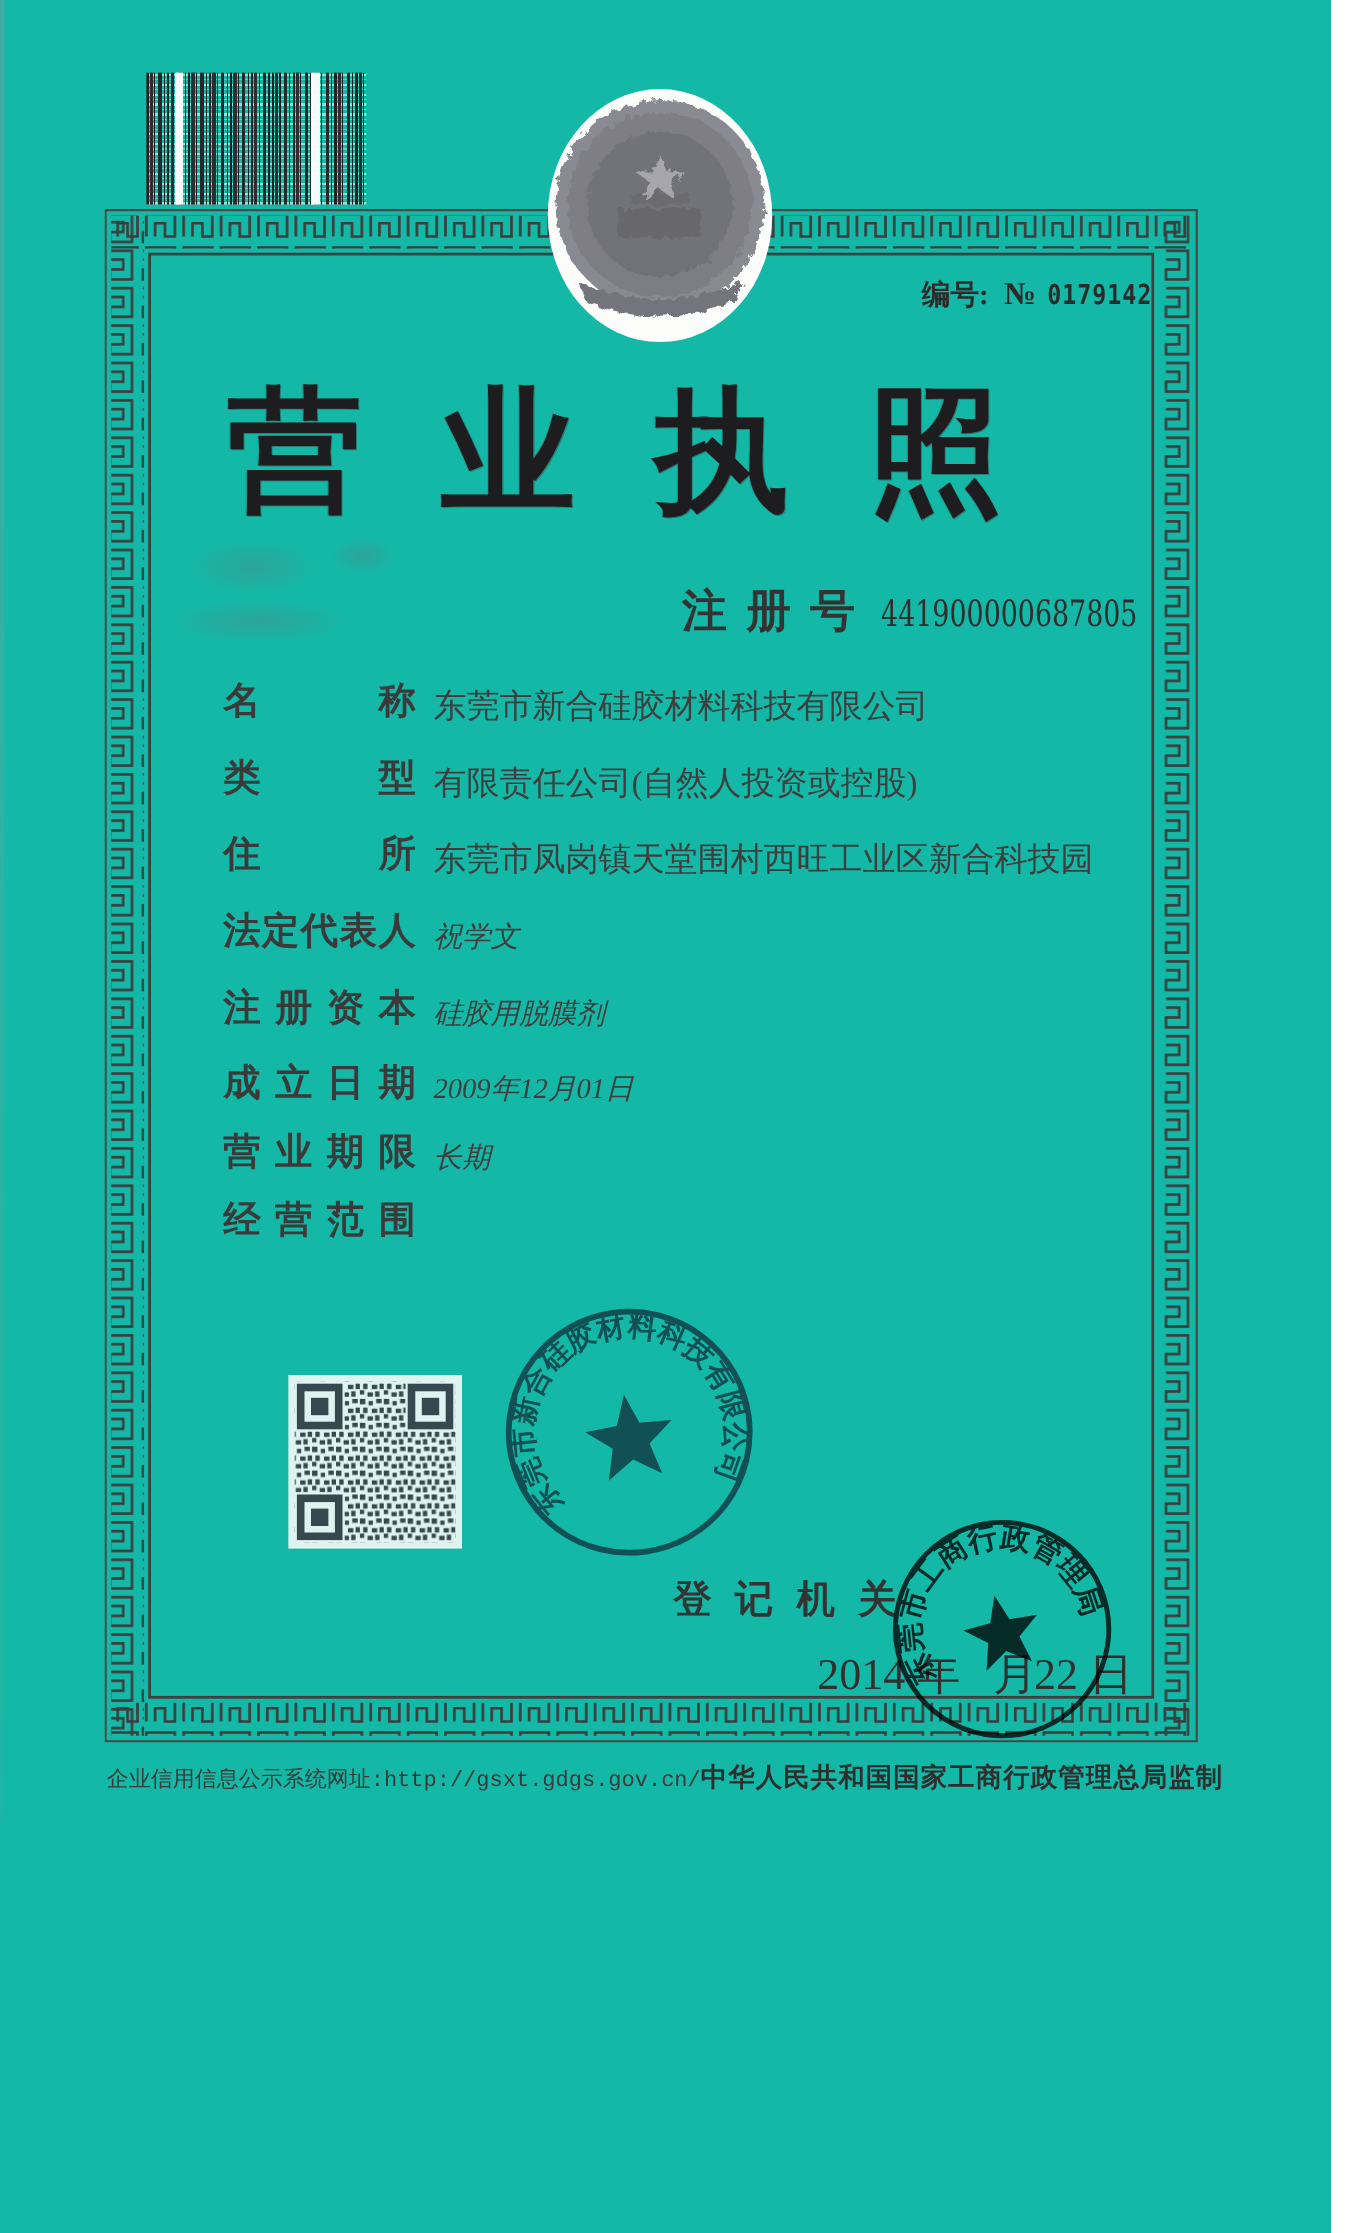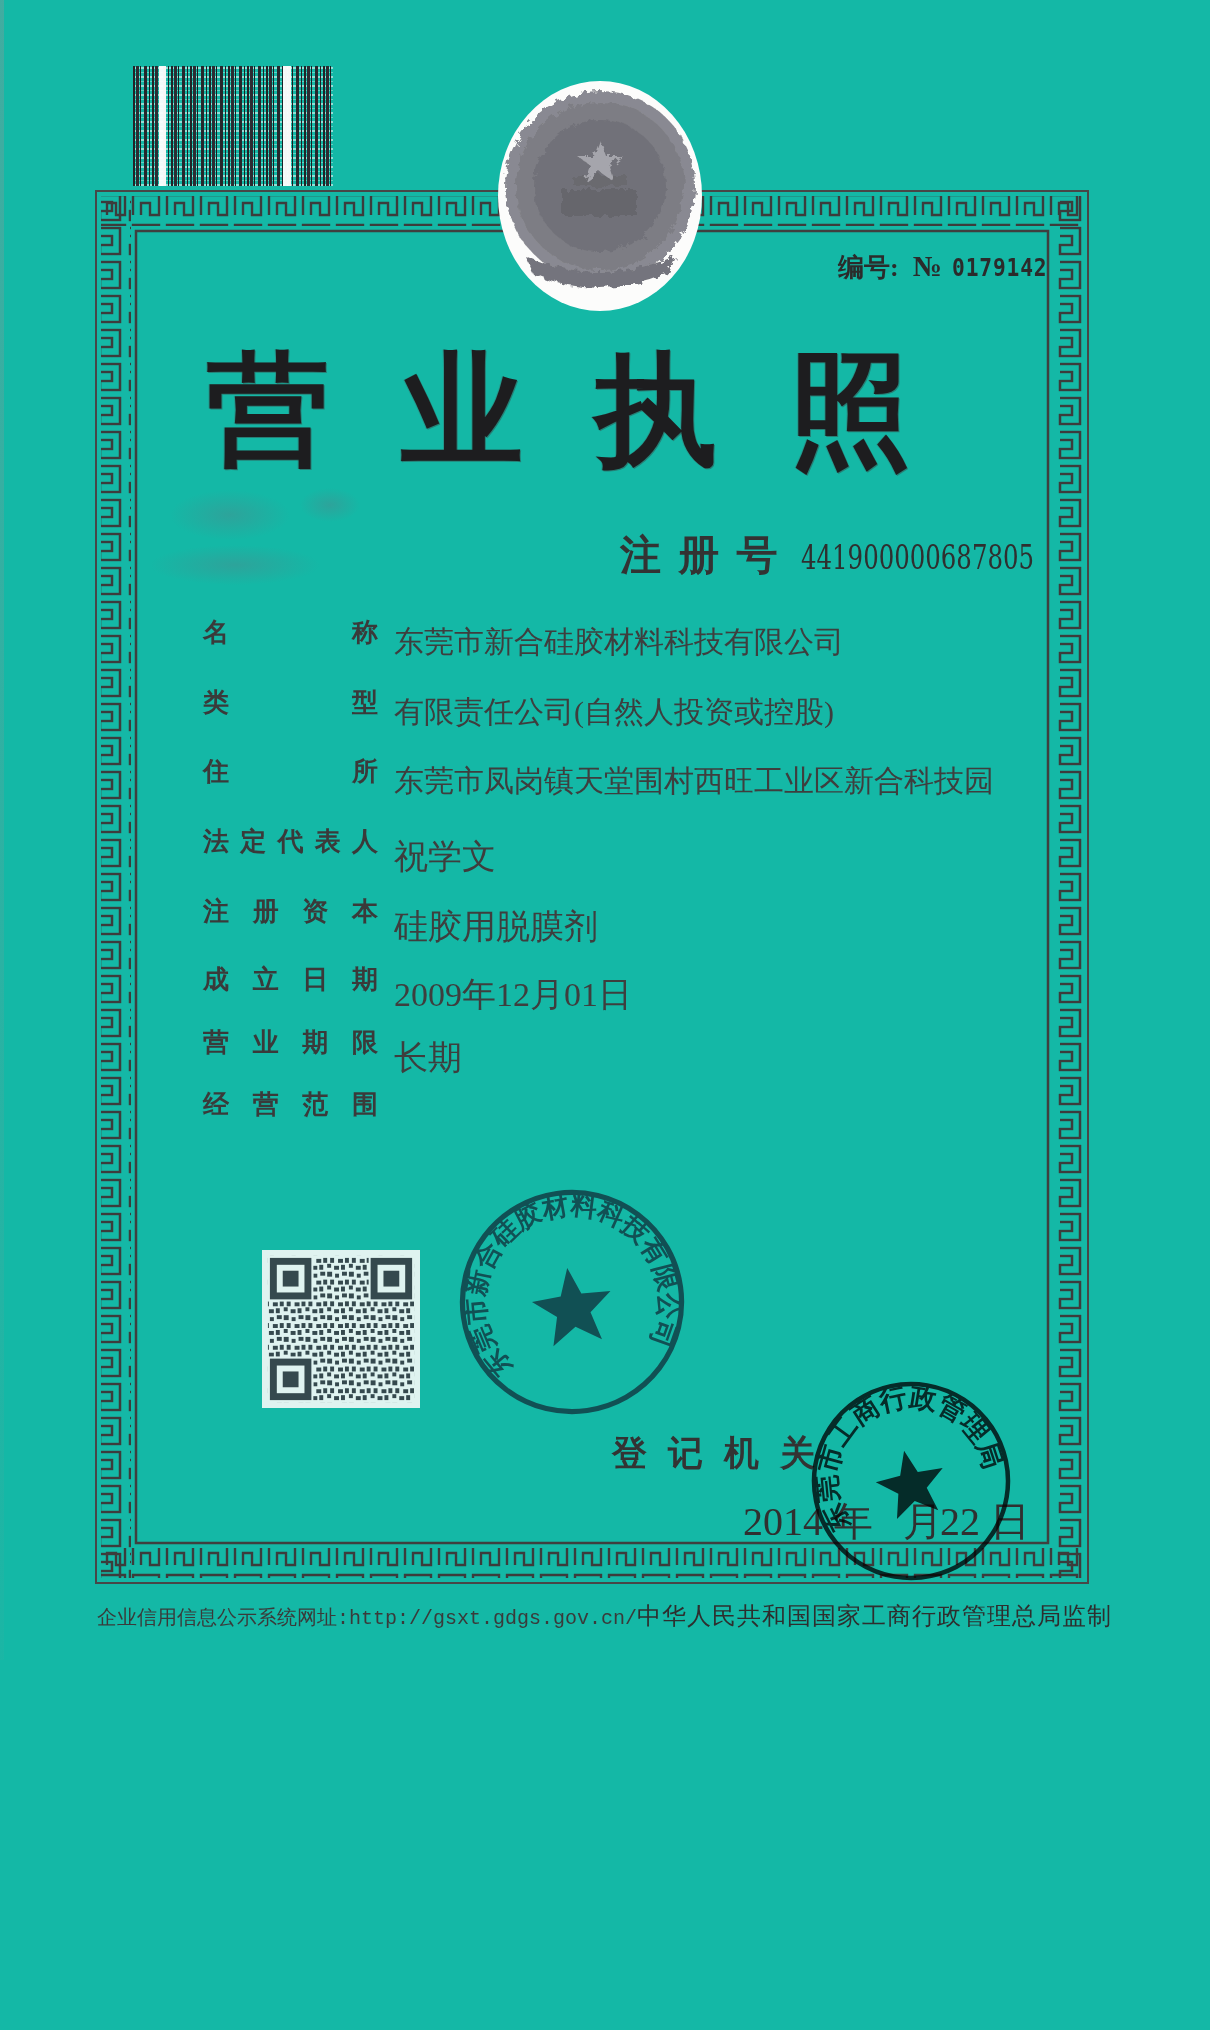--- a/index.html
+++ b/index.html
@@ -33,44 +33,44 @@
     text-shadow:1px 1px 0 rgba(60,60,60,.45), -1px 0 0 rgba(80,80,80,.3);
   }
 
   
   .regno{position:absolute;left:620px;top:528px;white-space:nowrap;}
   .regno .lbl{font-size:41px;letter-spacing:.42em;color:#333;font-weight:600;}
   .regno .num{display:inline-block;font-family:"DejaVu Serif",serif;font-size:33px;color:#2f2f2f;transform:scaleX(.74);transform-origin:left center;margin-left:2px;}
 
   
   .field-row{position:absolute;left:203px;display:flex;align-items:flex-start;}
-  .field-row .f-label{width:175px;font-size:26px;font-weight:700;color:#3a3a3a;text-align:justify;text-align-last:justify;line-height:1.15;flex:none;}
+  .field-row .f-label{width:175px;font-size:34px;font-weight:700;color:#3a3a3a;text-align:justify;text-align-last:justify;line-height:1.15;flex:none;}
   .field-row .f-value{margin-left:16px;color:#3e3e3e;white-space:nowrap;}
   .v-lg{font-size:30px;padding-top:4px;}
-  .v-md{font-size:34px;padding-top:7px;}
+  .v-md{font-size:26px;padding-top:7px;font-style:italic;}
   .scope-label{top:1090px;}
   .scope-text{position:absolute;left:464px;top:1082px;width:604px;font-size:21px;line-height:36px;color:#3c3c3c;text-align:justify;font-weight:600;}
 
   
   .qr{position:absolute;left:262px;top:1250px;width:158px;height:158px;opacity:.88;}
 
   
   .company-seal{position:absolute;left:452px;top:1182px;width:240px;height:240px;mix-blend-mode:multiply;opacity:.85;}
   .registry-seal{position:absolute;left:803px;top:1373px;width:216px;height:216px;mix-blend-mode:multiply;opacity:.9;z-index:30;}
 
   
   .registrar-label{position:absolute;left:612px;top:1430px;font-size:35px;font-weight:600;letter-spacing:.6em;color:#333;white-space:nowrap;z-index:5;}
   .issue-date{position:absolute;left:0;top:1494px;width:1230px;height:44px;font-size:40px;color:#303030;z-index:5;}
   .issue-date .dy{position:absolute;left:743px;}
   .issue-date .dm{position:absolute;left:903px;}
   .issue-date .dd{position:absolute;left:940px;}
 
   
   .footer-left{position:absolute;left:97px;top:1604px;font-size:20px;color:#3a3a3a;font-family:"Liberation Mono",monospace;}
-  .footer-right{position:absolute;right:98px;top:1600px;font-size:24px;font-weight:400;color:#2e2e2e;letter-spacing:1px;}
+  .footer-right{position:absolute;right:98px;top:1600px;font-size:24px;font-weight:700;color:#2e2e2e;letter-spacing:1px;}
 
   
   .smudge{position:absolute;border-radius:50%;background:radial-gradient(closest-side, rgba(110,110,125,.28), rgba(110,110,125,0));}
   .sm1{left:170px;top:490px;width:120px;height:50px;}
   .sm2{left:150px;top:545px;width:170px;height:40px;}
   .sm3{left:300px;top:488px;width:60px;height:34px;}
   .edge{position:absolute;left:0;top:0;width:4px;height:1660px;background:linear-gradient(180deg,rgba(150,150,150,.35),rgba(150,150,150,.05));}
 </style>
 </head>
 <body>

